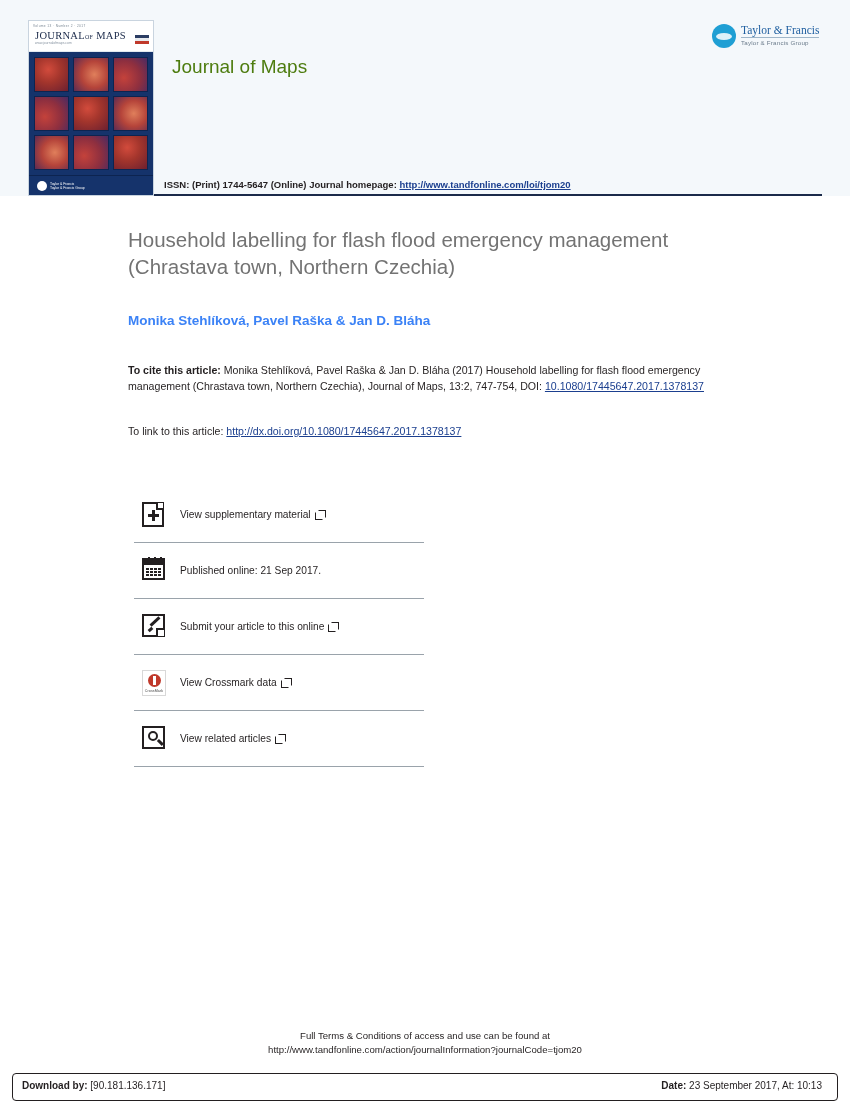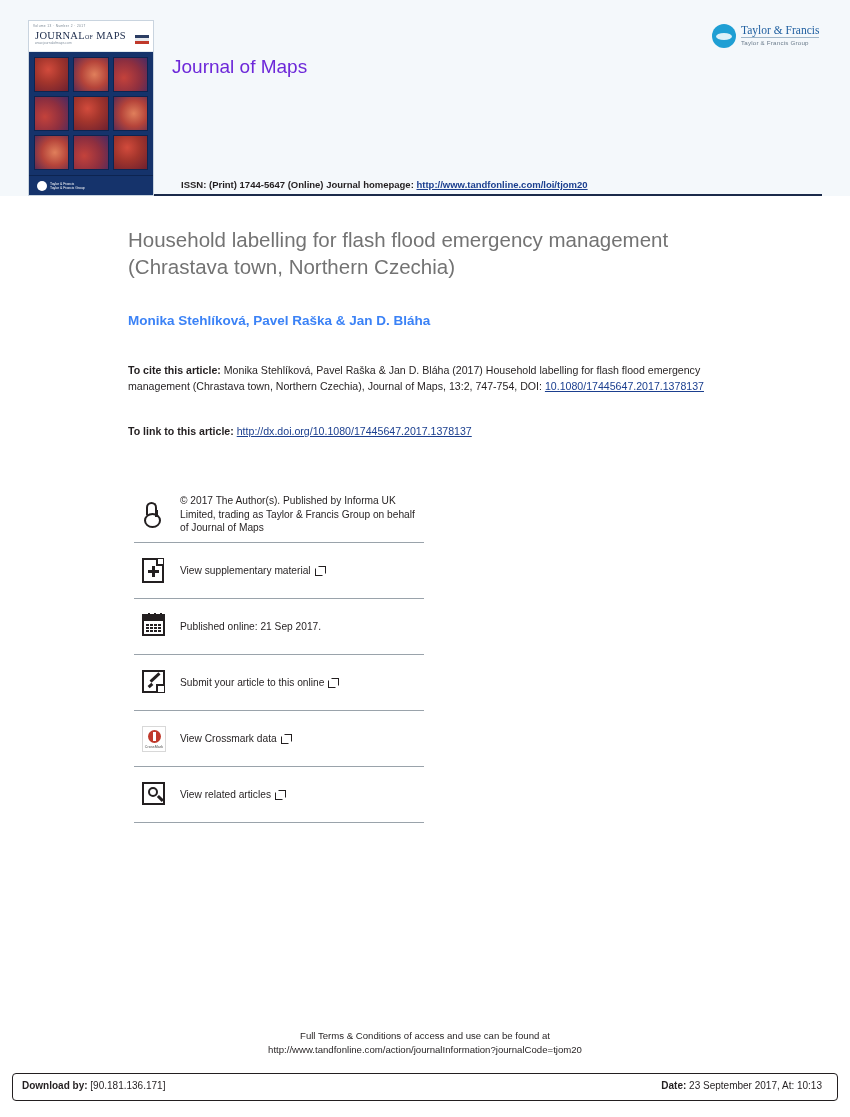--- a/index.html
+++ b/index.html
@@ -116,26 +116,26 @@
     left: 21px; top: 6px;
     font-size: 3.4px;
     color: #ffffff;
     line-height: 4px;
   }
 
   .journal-name {
     position: absolute;
     left: 172px; top: 56px;
     font-size: 19px;
-    color: #6d28d9;
+    color: #4d7c0f;
     font-weight: normal;
   }
   .issn-line {
     position: absolute;
-    left: 181px; top: 179px;
+    left: 164px; top: 179px;
     font-size: 9.5px;
     color: #231f20;
     font-weight: bold;
   }
   .issn-line a {
     color: #1b3f8f;
     text-decoration: underline;
     font-weight: bold;
   }
 
@@ -212,21 +212,21 @@
     color: #1b3f8f;
     text-decoration: underline;
   }
   .link-block {
     position: absolute;
     left: 128px; top: 425px;
     width: 600px;
     font-size: 10.6px;
     color: #231f20;
   }
-  .link-block b { font-weight: bold; margin-top: 32px; }
+  .link-block b { font-weight: normal; margin-top: 32px; }
 
   
   .rows {
     position: absolute;
     left: 134px; top: 487px;
     width: 290px;
   }
   .row {
     position: relative;
     min-height: 56px;
@@ -541,29 +541,20 @@
   <a href="#">10.1080/17445647.2017.1378137</a>
 </div>
 
 <div class="link-block">
   <b>To link to this article:</b>
   <a href="#">http://dx.doi.org/10.1080/17445647.2017.1378137</a>
 </div>
 
 <div class="rows">
 
-  <div class="row first">
-    <div class="row-icon">
-      <div class="icon-oa">
-        <div class="lock-shackle"></div>
-        <div class="lock-body"></div>
-      </div>
-    </div>
-    <div class="row-text">© 2017 The Author(s). Published by Informa UK Limited, trading as Taylor &amp; Francis Group on behalf of Journal of Maps</div>
-  </div>
 
   <div class="row">
     <div class="row-icon">
       <div class="icon-plus">
         <div class="corner"></div>
         <div class="p-h"></div>
         <div class="p-v"></div>
       </div>
     </div>
     <div class="row-text">

